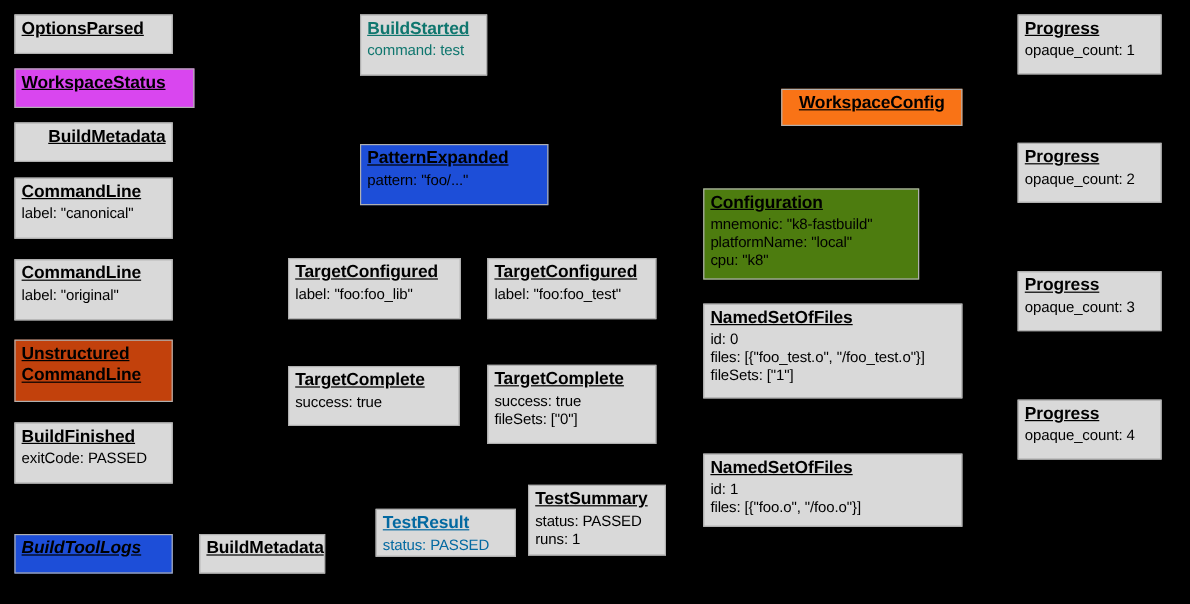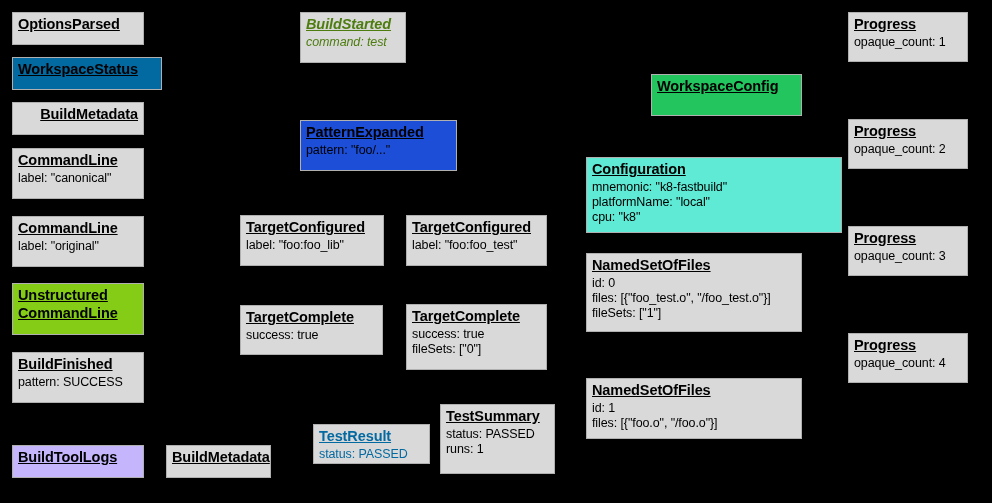--- a/index.html
+++ b/index.html
@@ -48,55 +48,55 @@
     letter-spacing: -0.1px;
   }
 </style>
 </head>
 <body>
 
 <div id="canvas" style="width: 992px; height: 503px; background: rgb(0, 0, 0);">
     <div class="node" style="left: 12px; top: 12px; width: 132px; height: 33px; background: rgb(217, 217, 217); border-color: rgb(176, 176, 176); color: rgb(0, 0, 0);">
       <span class="node-title">OptionsParsed</span>
     </div>
-    <div class="node" style="left: 12px; top: 57px; width: 150px; height: 33px; background: #0369a1; border-color: rgb(176, 176, 176); color: rgb(0, 0, 0);">
+    <div class="node" style="left: 12px; top: 57px; width: 150px; height: 33px; background: #d946ef; border-color: rgb(176, 176, 176); color: rgb(0, 0, 0);">
       <span class="node-title">WorkspaceStatus</span>
     </div>
     <div class="node" style="left: 12px; top: 102px; width: 132px; height: 33px; background: rgb(217, 217, 217); border-color: rgb(176, 176, 176); color: rgb(0, 0, 0); text-align: right;">
       <span class="node-title">BuildMetadata</span>
     </div>
     <div class="node" style="left: 12px; top: 148px; width: 132px; height: 51px; background: rgb(217, 217, 217); border-color: rgb(176, 176, 176); color: rgb(0, 0, 0);">
       <span class="node-title">CommandLine</span>
       <span class="node-fields">
         <span class="node-field">label: "canonical"</span>
       </span>
     </div>
     <div class="node" style="left: 12px; top: 216px; width: 132px; height: 51px; background: rgb(217, 217, 217); border-color: rgb(176, 176, 176); color: rgb(0, 0, 0);">
       <span class="node-title">CommandLine</span>
       <span class="node-fields">
         <span class="node-field">label: "original"</span>
       </span>
     </div>
-    <div class="node" style="left: 12px; top: 283px; width: 132px; height: 52px; background: #84cc16; border-color: rgb(176, 176, 176); color: rgb(0, 0, 0);">
+    <div class="node" style="left: 12px; top: 283px; width: 132px; height: 52px; background: #c2410c; border-color: rgb(176, 176, 176); color: rgb(0, 0, 0);">
       <span class="node-title">Unstructured
 CommandLine</span>
     </div>
     <div class="node" style="left: 12px; top: 352px; width: 132px; height: 51px; background: rgb(217, 217, 217); border-color: rgb(176, 176, 176); color: rgb(0, 0, 0);">
       <span class="node-title">BuildFinished</span>
       <span class="node-fields">
-        <span class="node-field">pattern: SUCCESS</span>
+        <span class="node-field">exitCode: PASSED</span>
       </span>
     </div>
-    <div class="node" style="left: 12px; top: 445px; width: 132px; height: 33px; background: #c4b5fd; border-color: rgb(176, 176, 176); color: rgb(0, 0, 0);">
+    <div class="node" style="left: 12px; top: 445px; width: 132px; height: 33px; background: #1d4ed8; border-color: rgb(176, 176, 176); color: rgb(0, 0, 0); font-style: italic;">
       <span class="node-title">BuildToolLogs</span>
     </div>
     <div class="node" style="left: 166px; top: 445px; width: 105px; height: 33px; background: rgb(217, 217, 217); border-color: rgb(176, 176, 176); color: rgb(0, 0, 0);">
       <span class="node-title">BuildMetadata</span>
     </div>
-    <div class="node" style="left: 300px; top: 12px; width: 106px; height: 51px; background: rgb(217, 217, 217); border-color: rgb(176, 176, 176); color: #4d7c0f; font-style: italic;">
+    <div class="node" style="left: 300px; top: 12px; width: 106px; height: 51px; background: rgb(217, 217, 217); border-color: rgb(176, 176, 176); color: #0f766e;">
       <span class="node-title">BuildStarted</span>
       <span class="node-fields">
         <span class="node-field">command: test</span>
       </span>
     </div>
     <div class="node" style="left: 300px; top: 120px; width: 157px; height: 51px; background: #1d4ed8; border-color: rgb(176, 176, 176); color: rgb(0, 0, 0);">
       <span class="node-title">PatternExpanded</span>
       <span class="node-fields">
         <span class="node-field">pattern: "foo/..."</span>
       </span>
@@ -125,31 +125,31 @@
         <span class="node-field">success: true</span>
         <span class="node-field">fileSets: ["0"]</span>
       </span>
     </div>
     <div class="node" style="left: 313px; top: 424px; width: 117px; height: 40px; background: rgb(217, 217, 217); border-color: rgb(176, 176, 176); color: #0369a1;">
       <span class="node-title">TestResult</span>
       <span class="node-fields">
         <span class="node-field">status: PASSED</span>
       </span>
     </div>
-    <div class="node" style="left: 440px; top: 404px; width: 115px; height: 70px; background: rgb(217, 217, 217); border-color: rgb(176, 176, 176); color: rgb(0, 0, 0);">
+    <div class="node" style="left: 440px; top: 404px; width: 115px; height: 59px; background: rgb(217, 217, 217); border-color: rgb(176, 176, 176); color: rgb(0, 0, 0);">
       <span class="node-title">TestSummary</span>
       <span class="node-fields">
         <span class="node-field">status: PASSED</span>
         <span class="node-field">runs: 1</span>
       </span>
     </div>
-    <div class="node" style="left: 651px; top: 74px; width: 151px; height: 42px; background: #22c55e; border-color: rgb(176, 176, 176); color: rgb(0, 0, 0);">
+    <div class="node" style="left: 651px; top: 74px; width: 151px; height: 31px; background: #f97316; border-color: rgb(176, 176, 176); color: rgb(0, 0, 0); text-align: center;">
       <span class="node-title">WorkspaceConfig</span>
     </div>
-    <div class="node" style="left: 586px; top: 157px; width: 256px; height: 76px; background: #5eead4; border-color: rgb(176, 176, 176); color: rgb(0, 0, 0);">
+    <div class="node" style="left: 586px; top: 157px; width: 180px; height: 76px; background: #4d7c0f; border-color: rgb(176, 176, 176); color: rgb(0, 0, 0);">
       <span class="node-title">Configuration</span>
       <span class="node-fields">
         <span class="node-field">mnemonic: "k8-fastbuild"</span>
         <span class="node-field">platformName: "local"</span>
         <span class="node-field">cpu: "k8"</span>
       </span>
     </div>
     <div class="node" style="left: 586px; top: 253px; width: 216px; height: 79px; background: rgb(217, 217, 217); border-color: rgb(176, 176, 176); color: rgb(0, 0, 0);">
       <span class="node-title">NamedSetOfFiles</span>
       <span class="node-fields">

